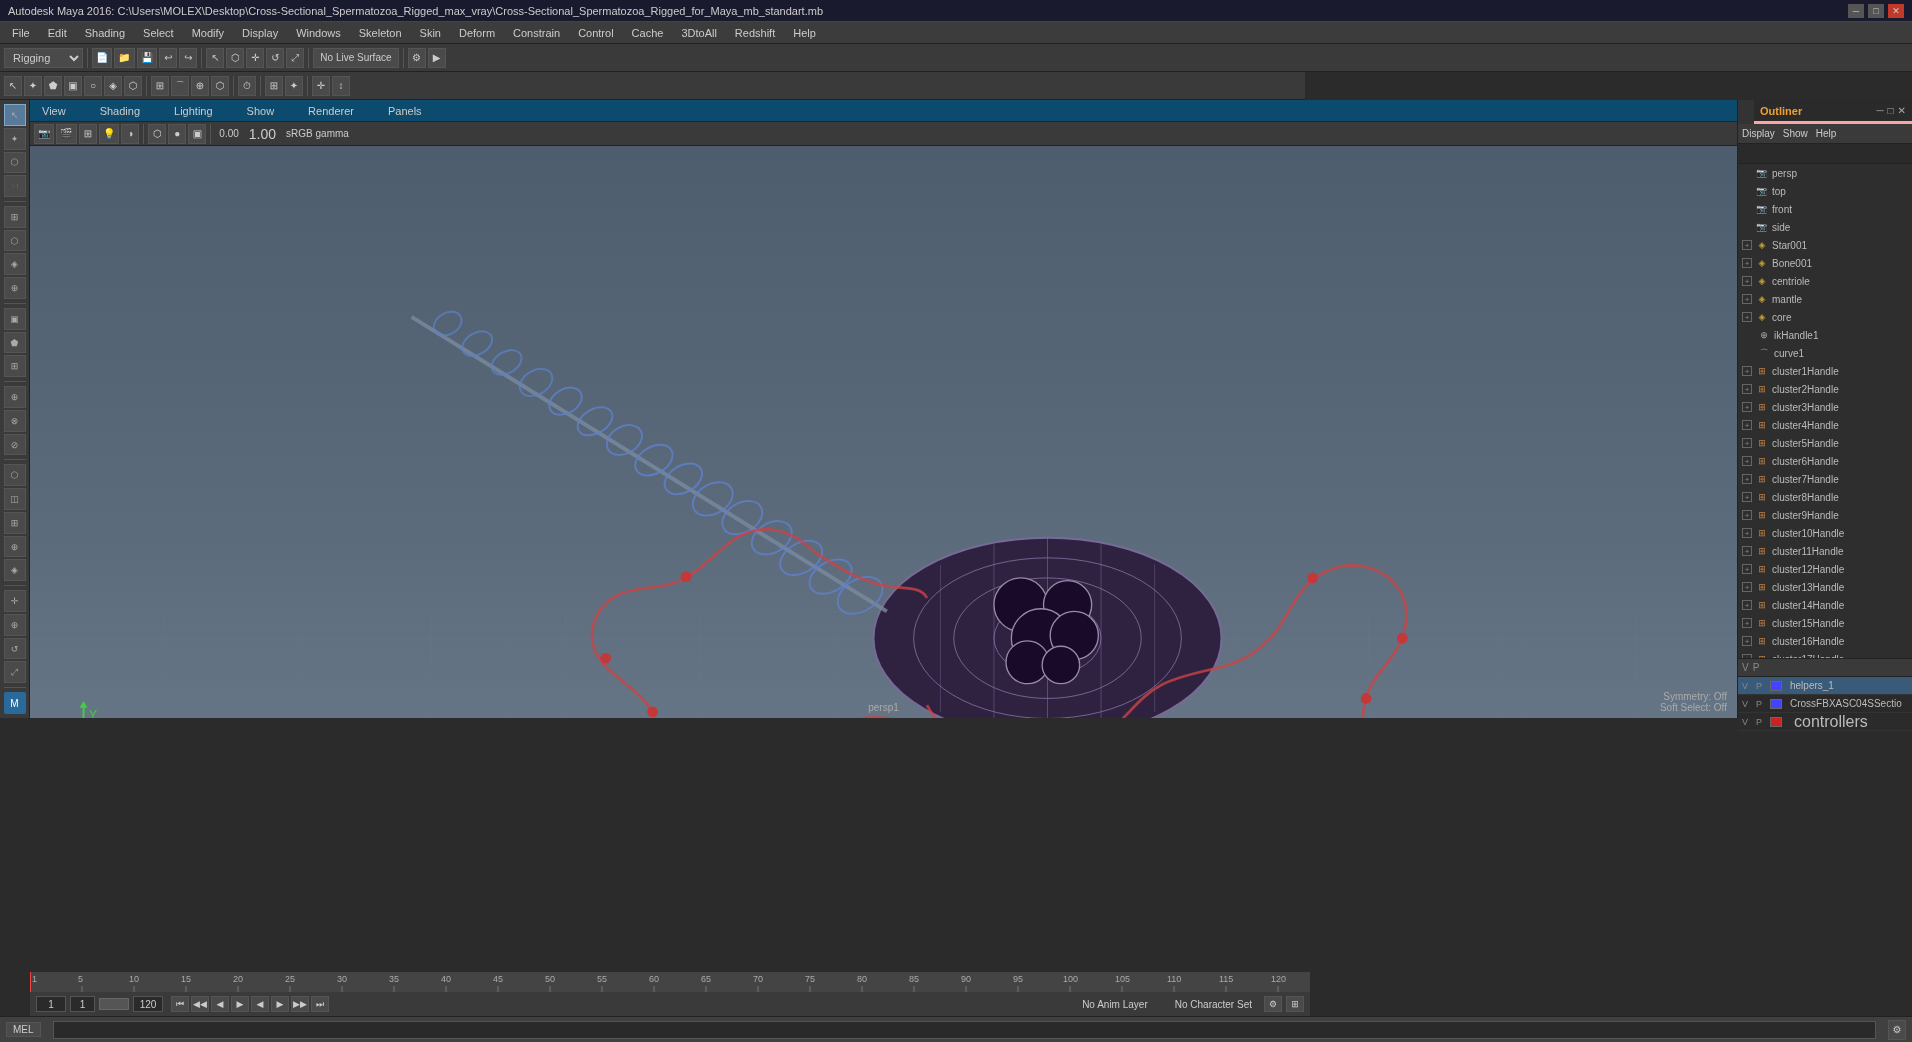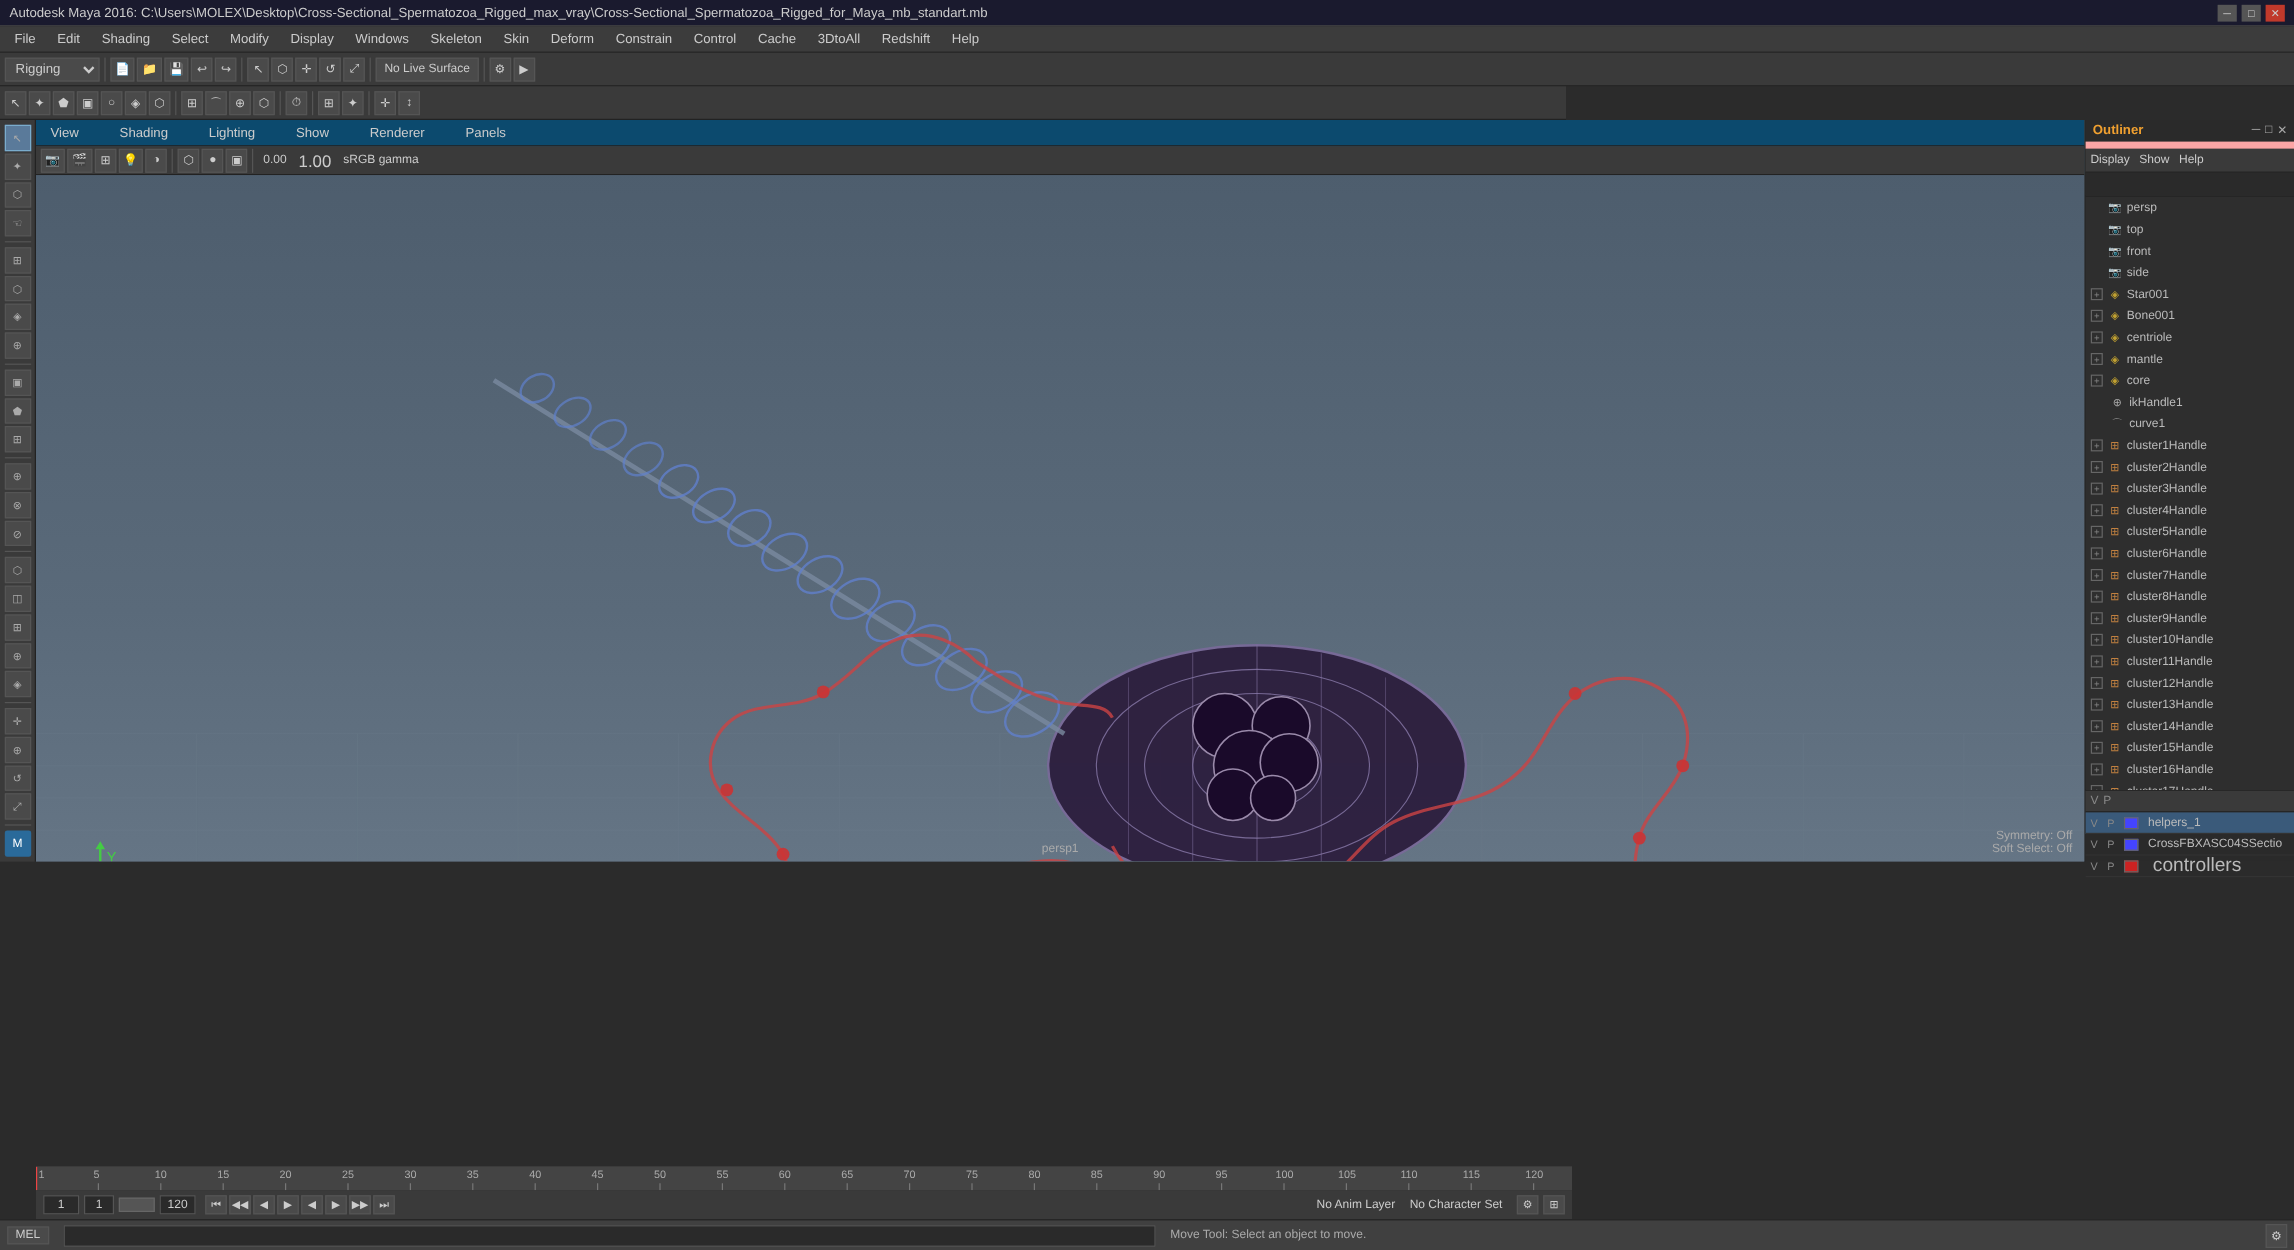--- a/index.html
+++ b/index.html
@@ -242,21 +242,22 @@
       display: flex;
       flex-direction: column;
     }
     #outliner-title {
       height: 24px;
       background: #2a2a2a;
       display: flex;
       align-items: center;
       justify-content: space-between;
       padding: 0 6px;
-      border-bottom: 6px solid #fca5a5;
+      border-bottom: 3px solid #fca5a5;
+      margin-left: 16px;
     }
     #outliner-title-text {
       color: #f0a030;
       font-size: 11px;
       font-weight: bold;
     }
     #outliner-title-btns {
       display: flex;
       gap: 4px;
     }
@@ -980,26 +981,25 @@
     <div class="anim-btn">◀</div>
     <div class="anim-btn">▶</div>
     <div class="anim-btn">◀</div>
     <div class="anim-btn">▶</div>
     <div class="anim-btn">▶▶</div>
     <div class="anim-btn">⏭</div>
   </div>
 
   <div style="flex:1;"></div>
 
-  <span style="color:#ccc; font-size:10px; margin-right:8px;">No Anim Layer</span>
+  <span style="color:#ccc; font-size:10px; margin-right:23px;">No Anim Layer</span>
 
   <span style="color:#ccc; font-size:10px; margin-right:8px;">No Character Set</span>
 
   <div class="anim-btn">⚙</div>
   <div class="anim-btn">⊞</div>
 </div>
 
 <div id="status-bar">
   <div id="mel-label">MEL</div>
   <input id="command-line" type="text" placeholder="" style="">
-  <span style="flex:1; font-size:10px; color:#aaa;">Move Tool: Select an object to move.</span>
   <div class="tb-btn">⚙</div>
 </div>
 
 </body></html>

